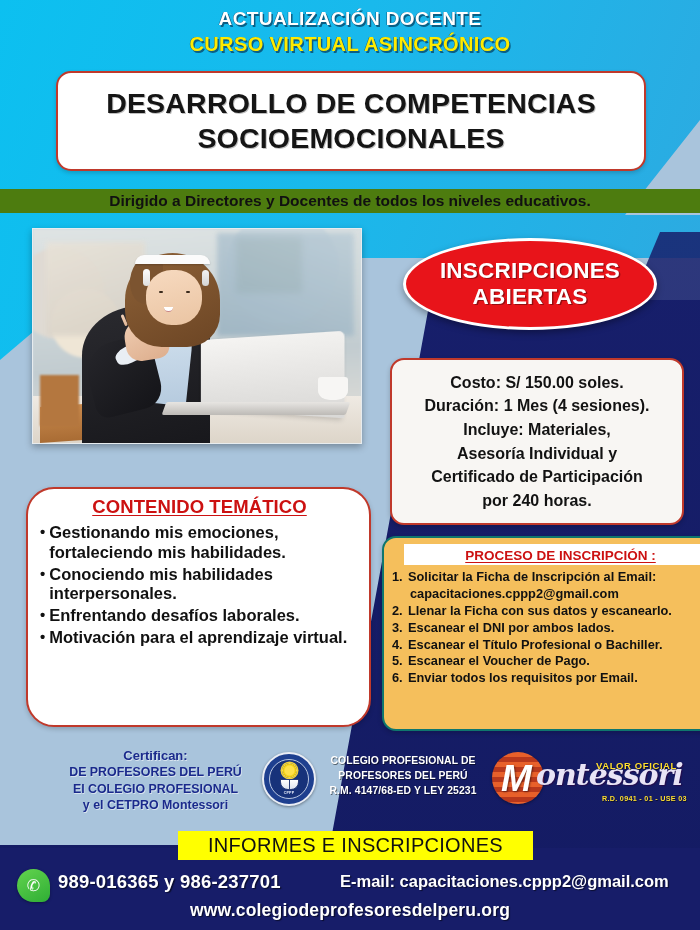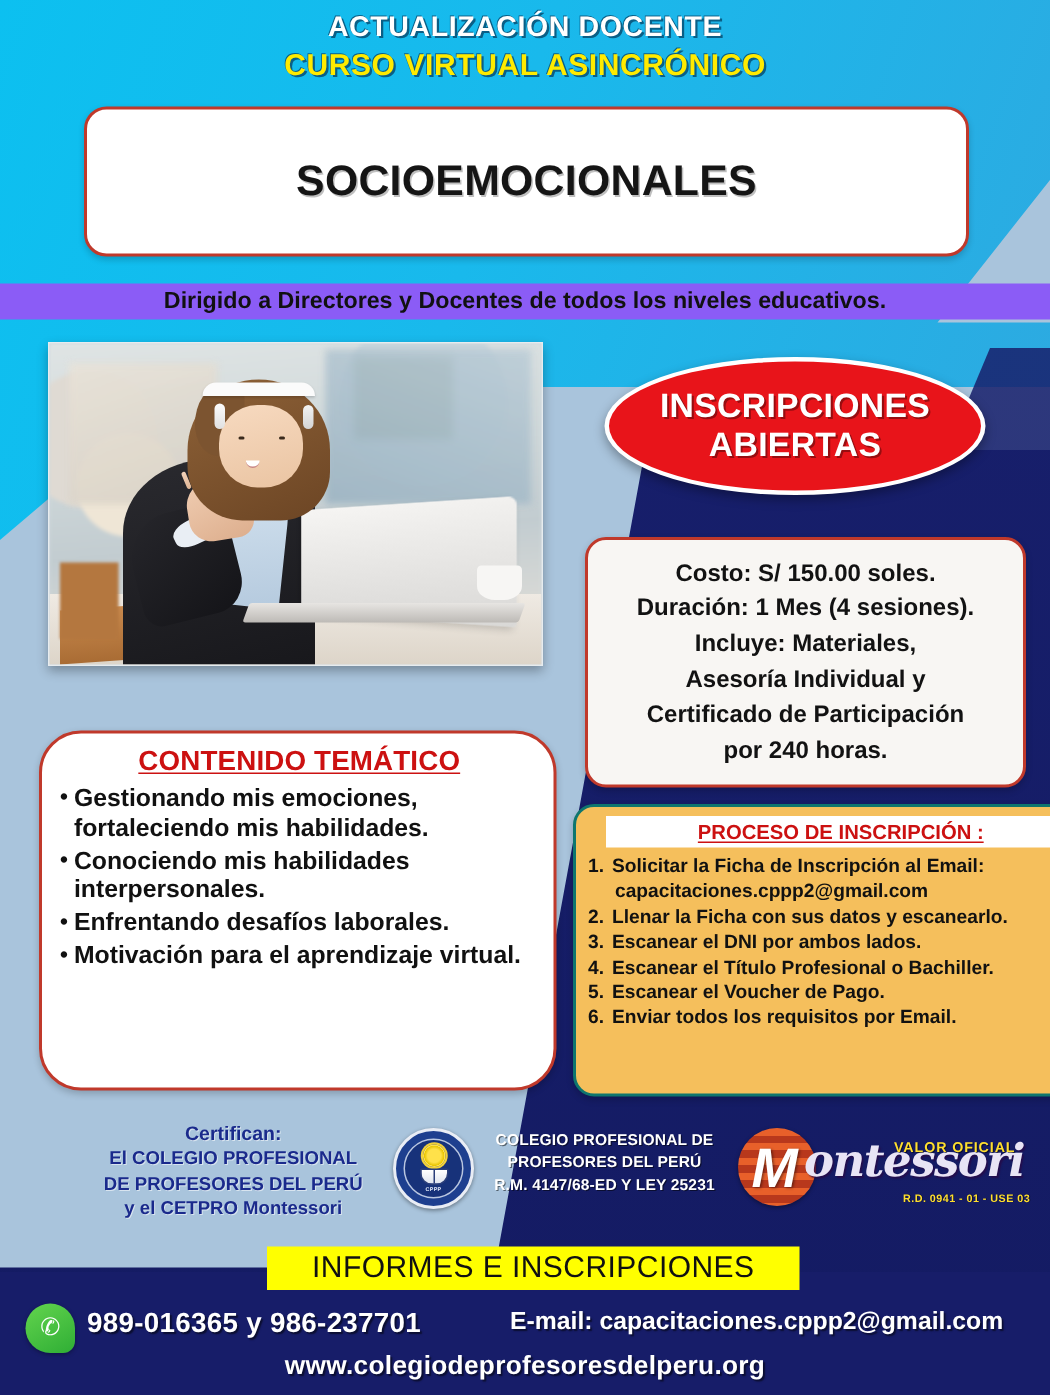--- a/index.html
+++ b/index.html
@@ -55,21 +55,21 @@
     box-shadow:0 2px 4px rgba(0,0,0,.18);
   }
   .title-line {
     font-size:28.5px; font-weight:bold; color:#151515;
     letter-spacing:.2px; line-height:1.22;
     text-shadow:1px 1px 0 rgba(0,0,0,.25);
   }
 
   .yellow-strip {
     position:absolute; left:0; top:189px; width:700px; height:24px;
-    background:#8b5cf6; z-index:5;
+    background:#4d7c0f; z-index:5;
     display:flex; align-items:center; justify-content:center;
   }
   .yellow-strip span {
     font-size:15.5px; font-weight:bold; color:#111111;
     letter-spacing:0;
   }
 
   
   .photo {
     position:absolute; left:32px; top:228px; width:330px; height:216px;
@@ -436,20 +436,21 @@
   <div class="bg-navy" style="clip-path:polygon(660px 232px, 700px 232px, 700px 300px, 610px 470px, 560px 470px);opacity:.85;"></div>
   <div class="bg-bottombar"></div>
 </div>
 
 <div class="top-head">
   <div class="head-l1">ACTUALIZACIÓN DOCENTE</div>
   <div class="head-l2">CURSO VIRTUAL ASINCRÓNICO</div>
 </div>
 
 <div class="title-box">
+  <div class="title-line">DESARROLLO DE COMPETENCIAS</div>
   <div class="title-line">SOCIOEMOCIONALES</div>
 </div>
 
 <div class="yellow-strip">
   <span>Dirigido a Directores y Docentes de todos los niveles educativos.</span>
 </div>
 
 <div class="photo">
   <div class="ph-blurbg"></div>
   <div class="ph-windowL"></div>
@@ -543,22 +544,22 @@
     <span>Escanear el Voucher de Pago.</span>
   </div>
   <div class="p-item">
     <span class="p-num">6.</span>
     <span>Enviar todos los requisitos por  Email.</span>
   </div>
 </div>
 
 <div class="certify">
   <div class="cert-l1">Certifican:</div>
+  <div class="cert-l">DE PROFESORES DEL PERÚ</div>
   <div class="cert-l">El COLEGIO PROFESIONAL</div>
-  <div class="cert-l">DE PROFESORES DEL PERÚ</div>
   <div class="cert-last">y el CETPRO Montessori</div>
 </div>
 
 <div class="seal">
   <div class="seal-outer"></div>
   <div class="seal-inner">
     <div class="seal-sun"></div>
     <div class="seal-book"></div>
     <div class="seal-txt">CPPP</div>
   </div>

